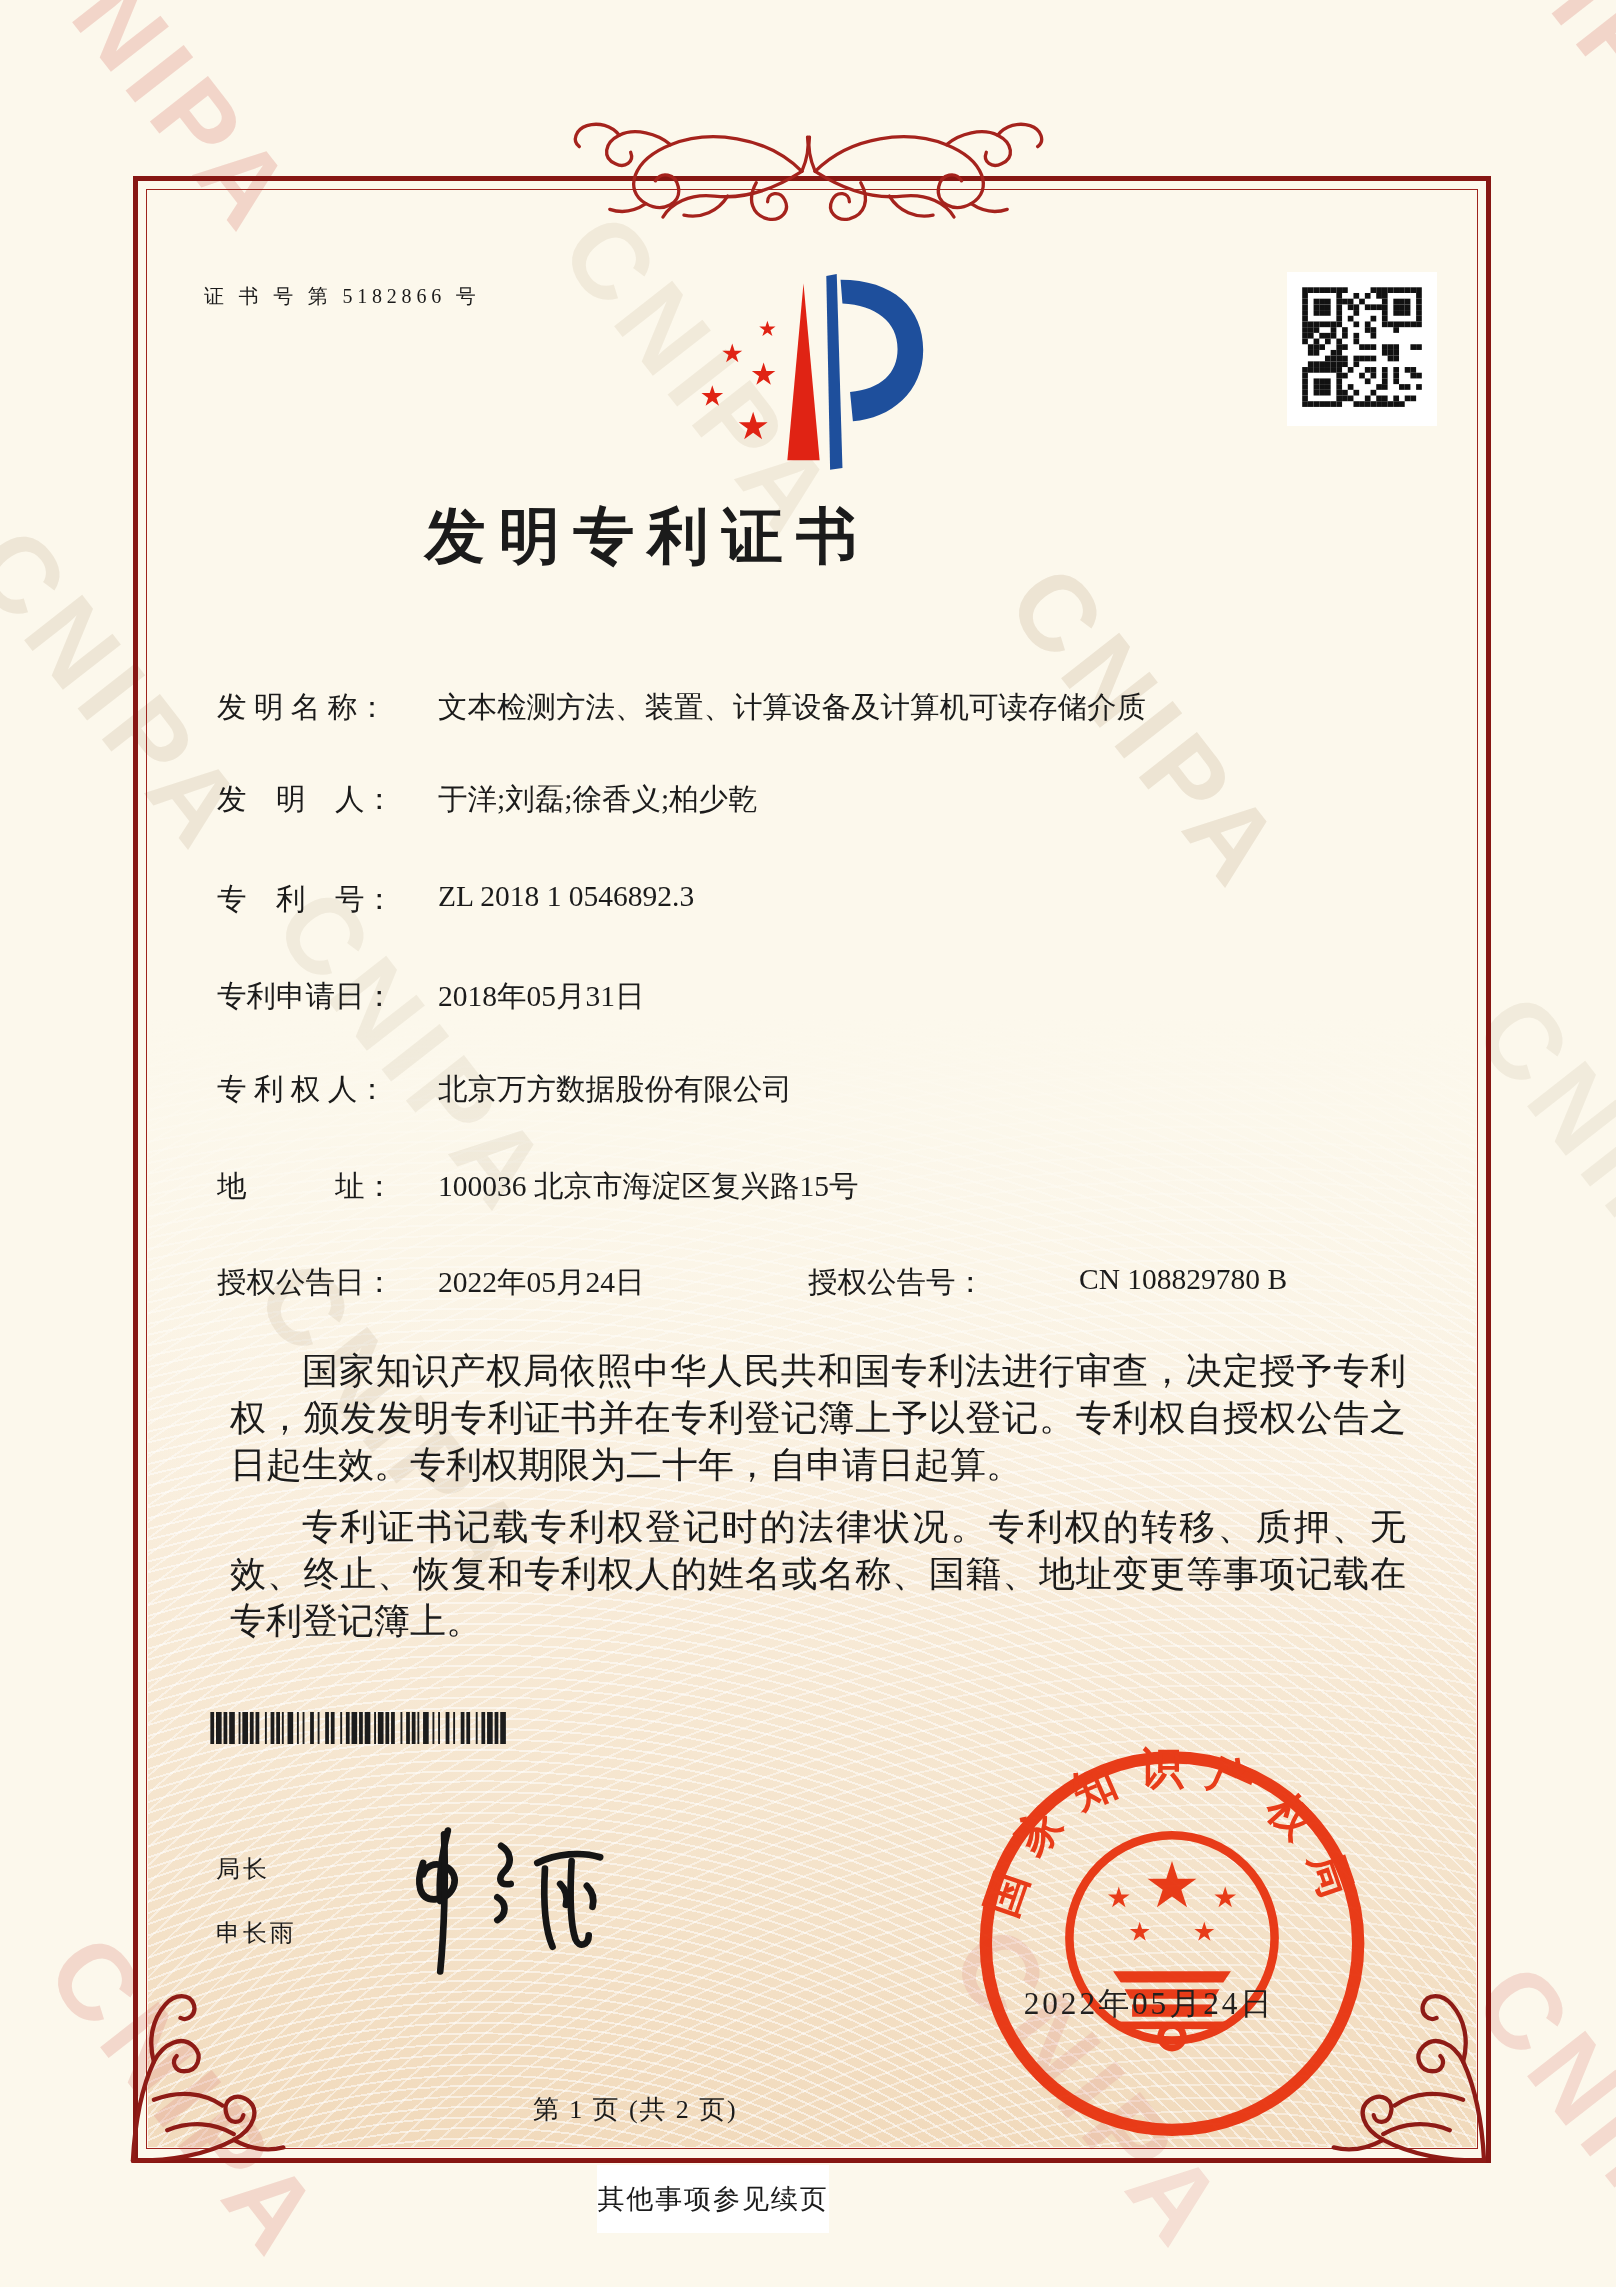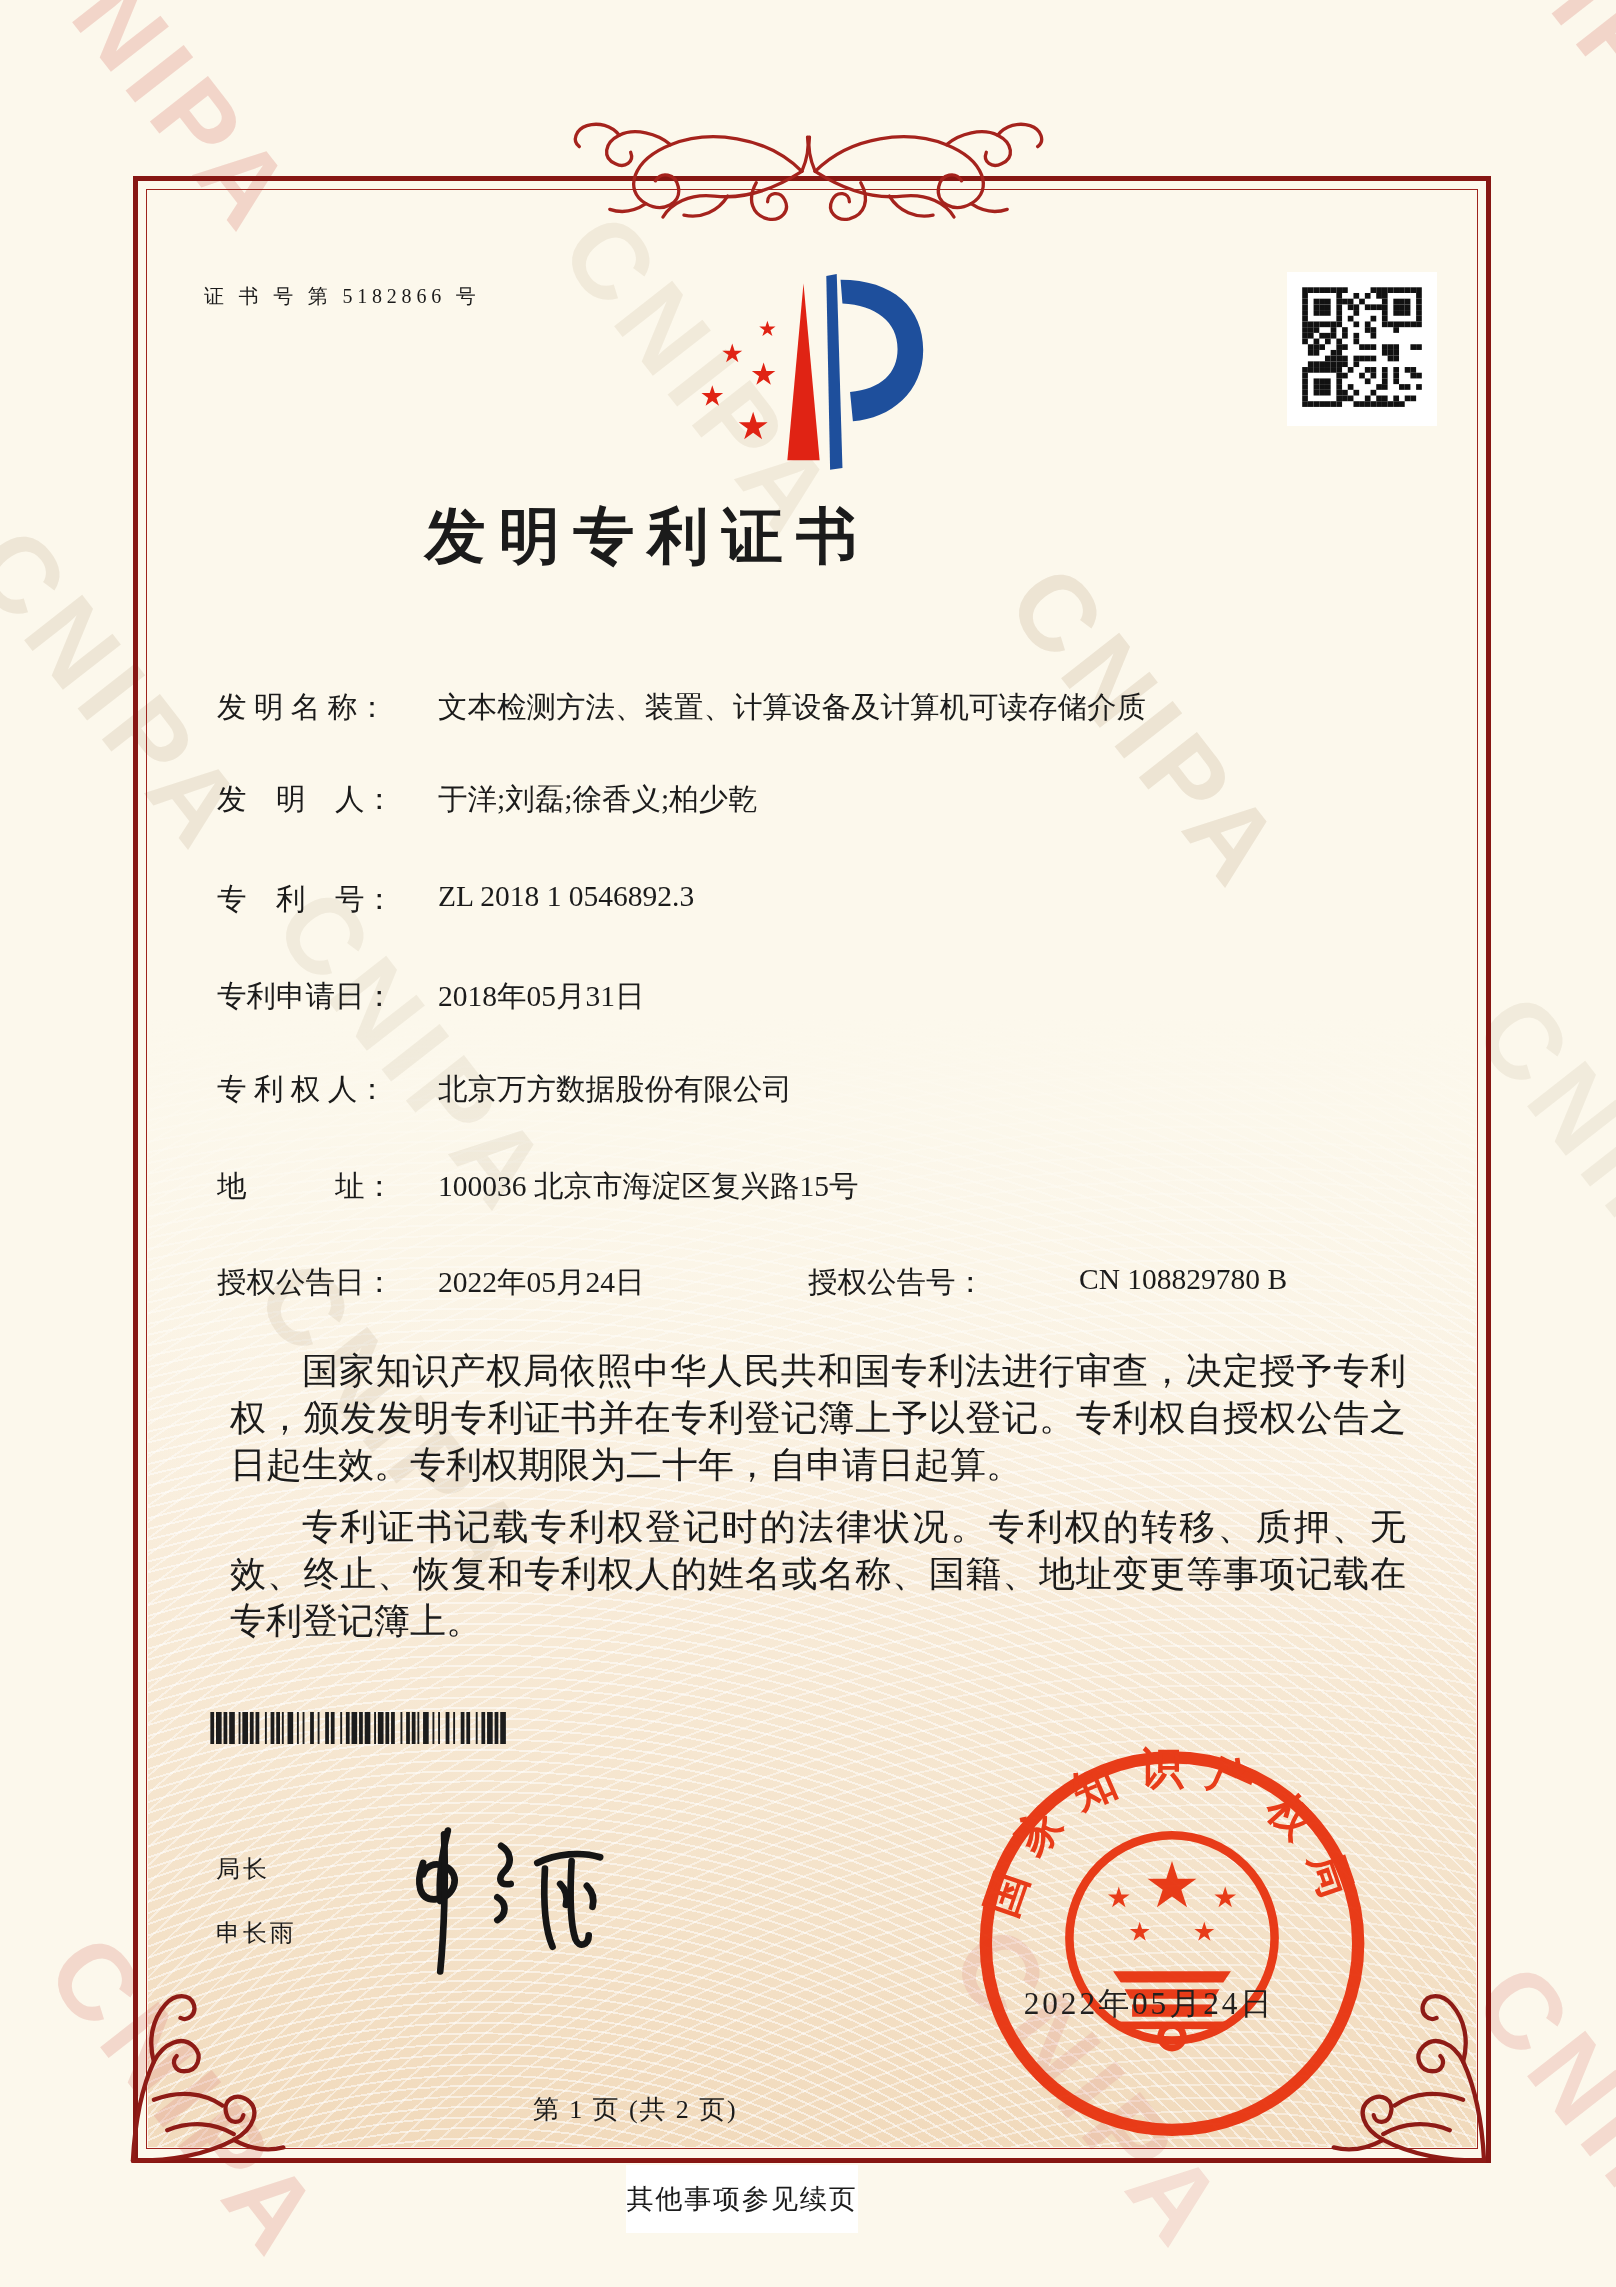--- a/index.html
+++ b/index.html
@@ -58,21 +58,21 @@
   .paras{position:absolute;left:215px;top:1333px;width:1206px;z-index:3;}
   .paras p{margin:15px;font-size:36px;line-height:47px;text-indent:2em;text-align:justify;}
   .barcode{position:absolute;left:209px;top:1712px;z-index:3;}
   .signer{position:absolute;left:216px;top:1853px;z-index:3;font-size:24px;}
   .signer div{margin-bottom:32px;letter-spacing:2.9px;}
   .autograph{position:absolute;left:385px;top:1821px;z-index:4;}
   .seal{position:absolute;left:963px;top:1736px;z-index:4;opacity:.95;}
   .pageno{position:absolute;left:533px;top:2092px;width:361px;text-align:left;font-size:26px;letter-spacing:1.9px;z-index:3;}
   .note{
     position:absolute;left:597px;top:2165px;width:232px;height:68px;background:#ffffff;z-index:3;
-    text-align:center;line-height:68px;font-size:27px;letter-spacing:1.9px;margin-left:29px;
+    text-align:center;line-height:68px;font-size:27px;letter-spacing:1.9px;
   }
   svg{display:block;}
 </style>
 </head>
 <body>
 
 <div class="page">
 
   <div class="wm" style="left:-28.5px;top:9.5px;color:rgba(224,148,138,.35)">CNIPA</div>
   <div class="wm" style="left:1398px;top:-67px;color:rgba(224,148,138,.35)">CNIPA</div>

